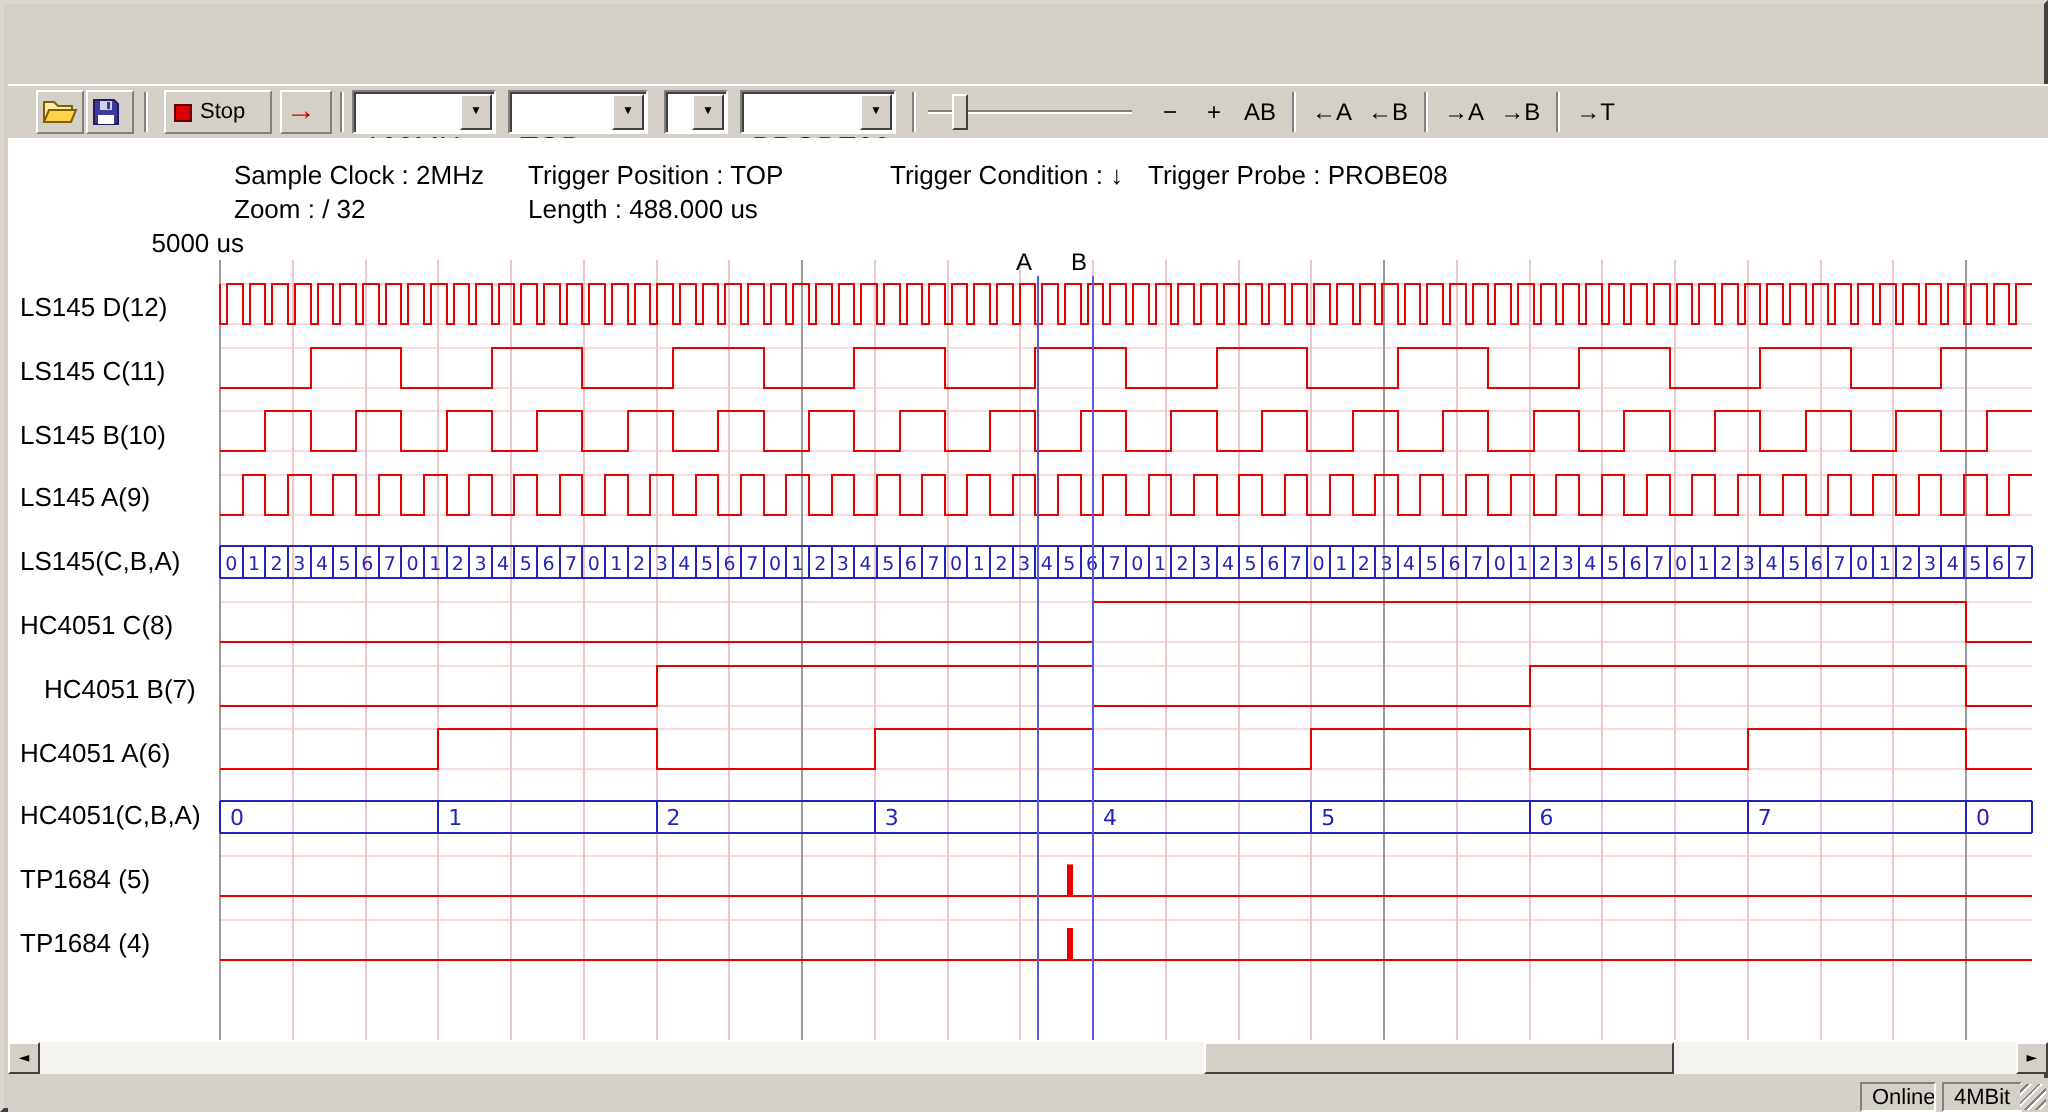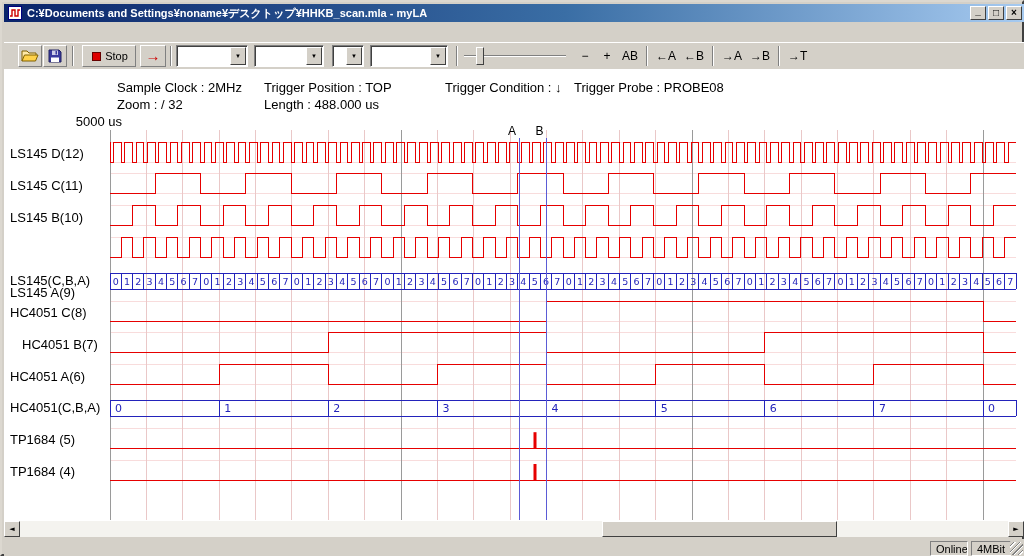--- a/index.html
+++ b/index.html
@@ -15,21 +15,21 @@
   .title-text{font-weight:bold;font-size:11px;margin-left:5px;flex:1;white-space:nowrap;overflow:hidden}
   .win-btn{width:16px;height:14px;background:#d4d0c8;border:1px solid;border-color:#fff #404040 #404040 #fff;
            color:#000;font-size:10px;line-height:12px;text-align:center;margin-left:2px;flex:0 0 auto;font-weight:bold}
   .win-btn.min{line-height:7px}
   
   .menubar{position:absolute;left:2px;top:21px;width:1020px;height:18px;background:#d4d0c8;display:flex;align-items:center}
   .menu-item{display:inline-block;padding:2px 7px;font-size:11px}
   
   .toolbar{position:absolute;left:2px;top:40px;width:1020px;height:27px;background:#d4d0c8;border-top:1px solid #fff}
   .tb-btn{position:absolute;top:2px;height:22px;background:#d4d0c8;border:1px solid;
-          border-color:#ffffff #808080 #808080 #ffffff;display:flex;align-items:center;justify-content:center;
+          border-color:#ffffff #808080 #808080 #ffffff;display:flex;align-items:center;justify-content:flex-start;
           font-family:inherit;font-size:11px;padding:0 2px}
   .tb-sep{position:absolute;top:3px;width:2px;height:20px;border-left:1px solid #808080;border-right:1px solid #fff}
   .stop-icon{display:inline-block;width:9px;height:9px;background:#dd0000;border:1px solid #660000;margin:0 4px 0 2px}
   .run-glyph{color:#cc0000;font-weight:bold;font-size:15px;line-height:18px}
   .combo{position:absolute;top:2px;height:22px;background:#fff;border:1px solid;border-color:#808080 #fff #fff #808080;box-shadow:inset 1px 1px 0 #404040}
   .combo-text{position:absolute;left:5px;top:20px;font-size:15px;white-space:nowrap}
   .combo-btn{position:absolute;right:1px;top:1px;width:16px;height:18px;background:#d4d0c8;
              border:1px solid;border-color:#fff #404040 #404040 #fff;font-size:6px;line-height:17px;text-align:center}
   .slider{position:absolute;top:2px;height:22px}
   .slider-track{position:absolute;left:0;right:0;top:10px;height:2px;border-top:1px solid #808080;border-bottom:1px solid #fff}
@@ -53,30 +53,20 @@
   .sb-panel{position:absolute;top:2px;height:15px;border:1px solid;border-color:#808080 #fff #fff #808080;
             padding:1px 5px;font-size:11px;white-space:nowrap;overflow:hidden}
   .resize-grip{position:absolute;right:1px;top:3px;width:13px;height:13px;
                background:repeating-linear-gradient(-45deg,#d4d0c8 0 2px,#ffffff 2px 3px,#808080 3px 4px)}
 </style>
 </head>
 <body>
 
 <div class="window">
 
-  <div class="titlebar">
-    <svg class="app-icon" width="14" height="14" viewBox="0 0 14 14">
-      <rect x="0.5" y="0.5" width="13" height="13" fill="#ffffff" stroke="#000080"></rect>
-      <polyline points="2,10 4,10 4,4 7,4 7,10 10,10 10,4 12,4" fill="none" stroke="#cc0000" stroke-width="1.4"></polyline>
-    </svg>
-    <span class="title-text">C:¥Documents and Settings¥noname¥デスクトップ¥HHKB_scan.mla - myLA</span>
-    <span class="win-btn min">_</span>
-    <span class="win-btn">□</span>
-    <span class="win-btn">×</span>
-  </div>
 
 
   <div class="toolbar">
     <button class="tb-btn" style="left:14px;width:24px">
       <svg width="18" height="14" viewBox="0 0 18 14">
         <path d="M1,12 V2 h5 l2,2 h7 v2" fill="#ffe9a8" stroke="#806000"></path>
         <path d="M1,12 L3.5,6 H17 L14.5,12 Z" fill="#ffd24a" stroke="#806000"></path>
       </svg>
     </button>
     <button class="tb-btn" style="left:39px;width:24px">
@@ -296,21 +286,21 @@
       <line x1="517" y1="136" x2="517" y2="518" stroke="#5b5bd6" stroke-width="1" shape-rendering="crispEdges"></line>
       <text x="514" y="133" text-anchor="end" font-size="12" fill="#000" font-family="&quot;Liberation Sans&quot;,sans-serif">A</text>
       <line x1="544.5" y1="136" x2="544.5" y2="518" stroke="#5b5bd6" stroke-width="1" shape-rendering="crispEdges"></line>
       <text x="541.5" y="133" text-anchor="end" font-size="12" fill="#000" font-family="&quot;Liberation Sans&quot;,sans-serif">B</text>
     </svg>
 
   <div id="channel-labels">
       <div class="ch-label" style="top: 144px;">LS145 D(12)</div>
       <div class="ch-label" style="top: 175.8px;">LS145 C(11)</div>
       <div class="ch-label" style="top: 207.6px;">LS145 B(10)</div>
-      <div class="ch-label" style="top: 239.4px; margin-top: 44px;">LS145 A(9)</div>
+      <div class="ch-label" style="top: 239.4px;">LS145 A(9)</div>
       <div class="ch-label" style="top: 271.2px;">LS145(C,B,A)</div>
       <div class="ch-label" style="top: 303px;">HC4051 C(8)</div>
       <div class="ch-label" style="top: 334.8px; margin-left: 12px;">HC4051 B(7)</div>
       <div class="ch-label" style="top: 366.6px;">HC4051 A(6)</div>
       <div class="ch-label" style="top: 398.4px;">HC4051(C,B,A)</div>
       <div class="ch-label" style="top: 430.2px;">TP1684 (5)</div>
       <div class="ch-label" style="top: 462px;">TP1684 (4)</div>
     </div>
 
   <div class="hscroll">

